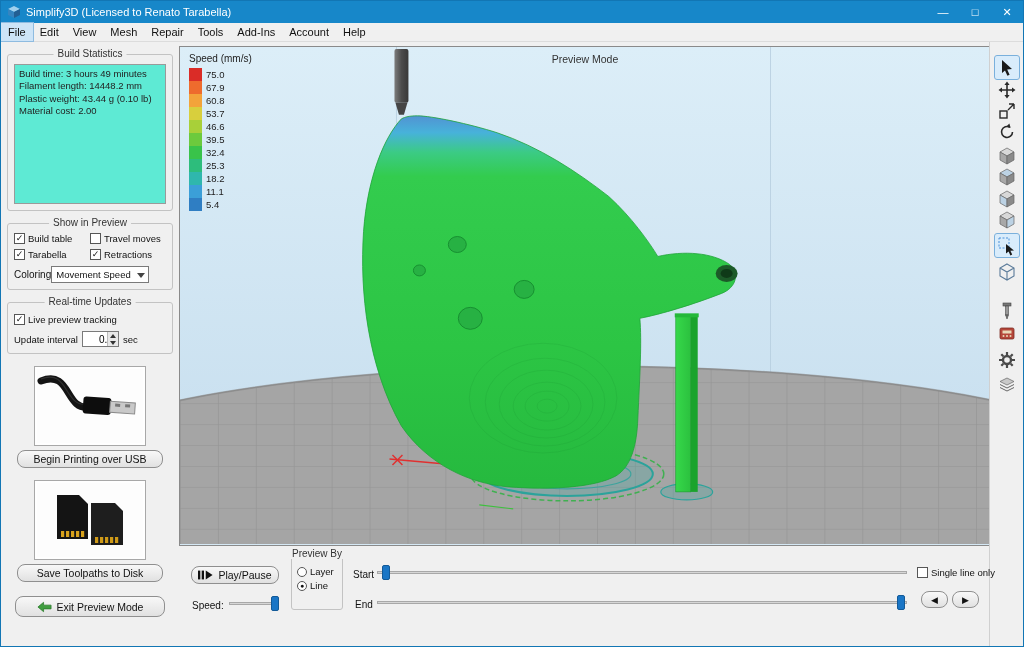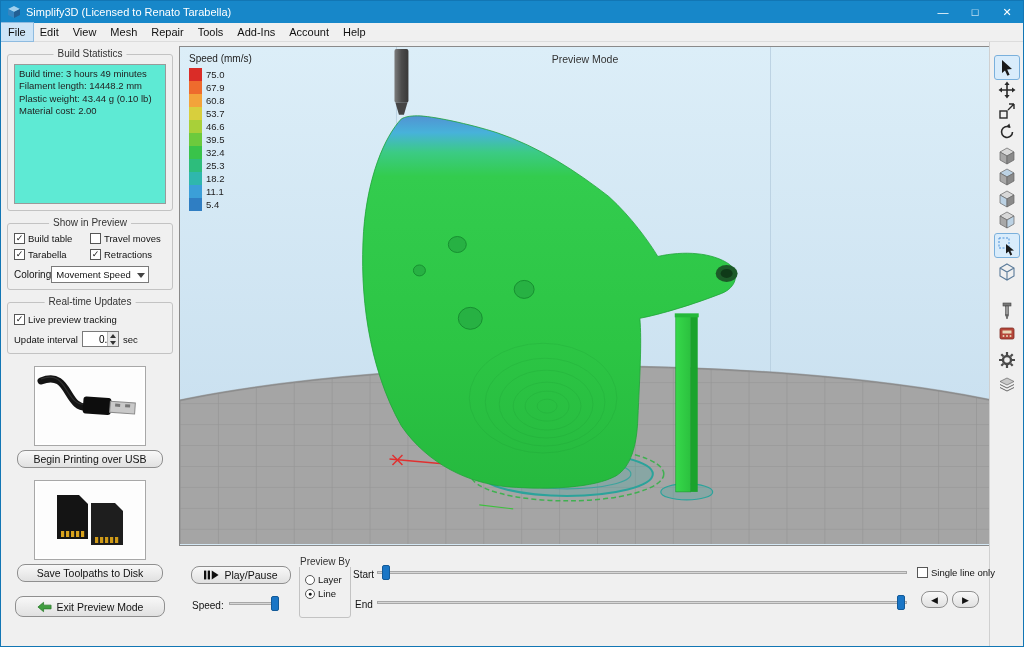--- a/index.html
+++ b/index.html
@@ -63,26 +63,26 @@
   .legend-val { font-size:9.5px; color:#222; margin-left:4px; }
 
   
   .righttoolbar { position:absolute; right:0; top:41px; width:34px; bottom:0; background:#f0f0f0;
                   border-left:1px solid #d0d0d0; }
   .tool { position:absolute; left:5px; width:24px; height:23px; display:flex; align-items:center; justify-content:center; }
   .tool.active { background:#d9ecfb; outline:1px solid #7ab0dc; border-radius:2px; }
 
   
   .bottombar { position:absolute; left:178px; top:549px; width:812px; height:72px; }
-  .play-btn { position:absolute; left:12px; top:16px; width:100px; height:18px; }
+  .play-btn { position:absolute; left:12px; top:16px; width:88px; height:18px; }
   .lbl { position:absolute; font-size:10px; color:#111; }
   .slider { position:absolute; height:15px; }
   .groove { position:absolute; left:0; right:0; top:6px; height:3px; background:#d6d6d6; border:1px solid #a8a8a8; }
   .handle { position:absolute; top:0; width:8px; height:15px; background:#1a76c6; border:1px solid #135a98; border-radius:2px; }
-  .previewby { position:absolute; left:112px; top:4px; width:52px; height:56px; margin:8px; padding:8px 5px 4px; }
+  .previewby { position:absolute; left:112px; top:4px; width:52px; height:56px; margin:0; padding:8px 5px 4px; }
   .radio-row { display:flex; align-items:center; gap:3px; font-size:9.5px; margin-top:3px; }
   .radio { width:10px; height:10px; border:1px solid #565656; border-radius:50%; background:#fff;
            font-size:7px; line-height:8px; text-align:center; color:#111; }
   .arrow-btn { position:absolute; width:27px; height:17px; font-size:9px; }
 </style>
 </head>
 <body>
 
 <div id="window">
 

